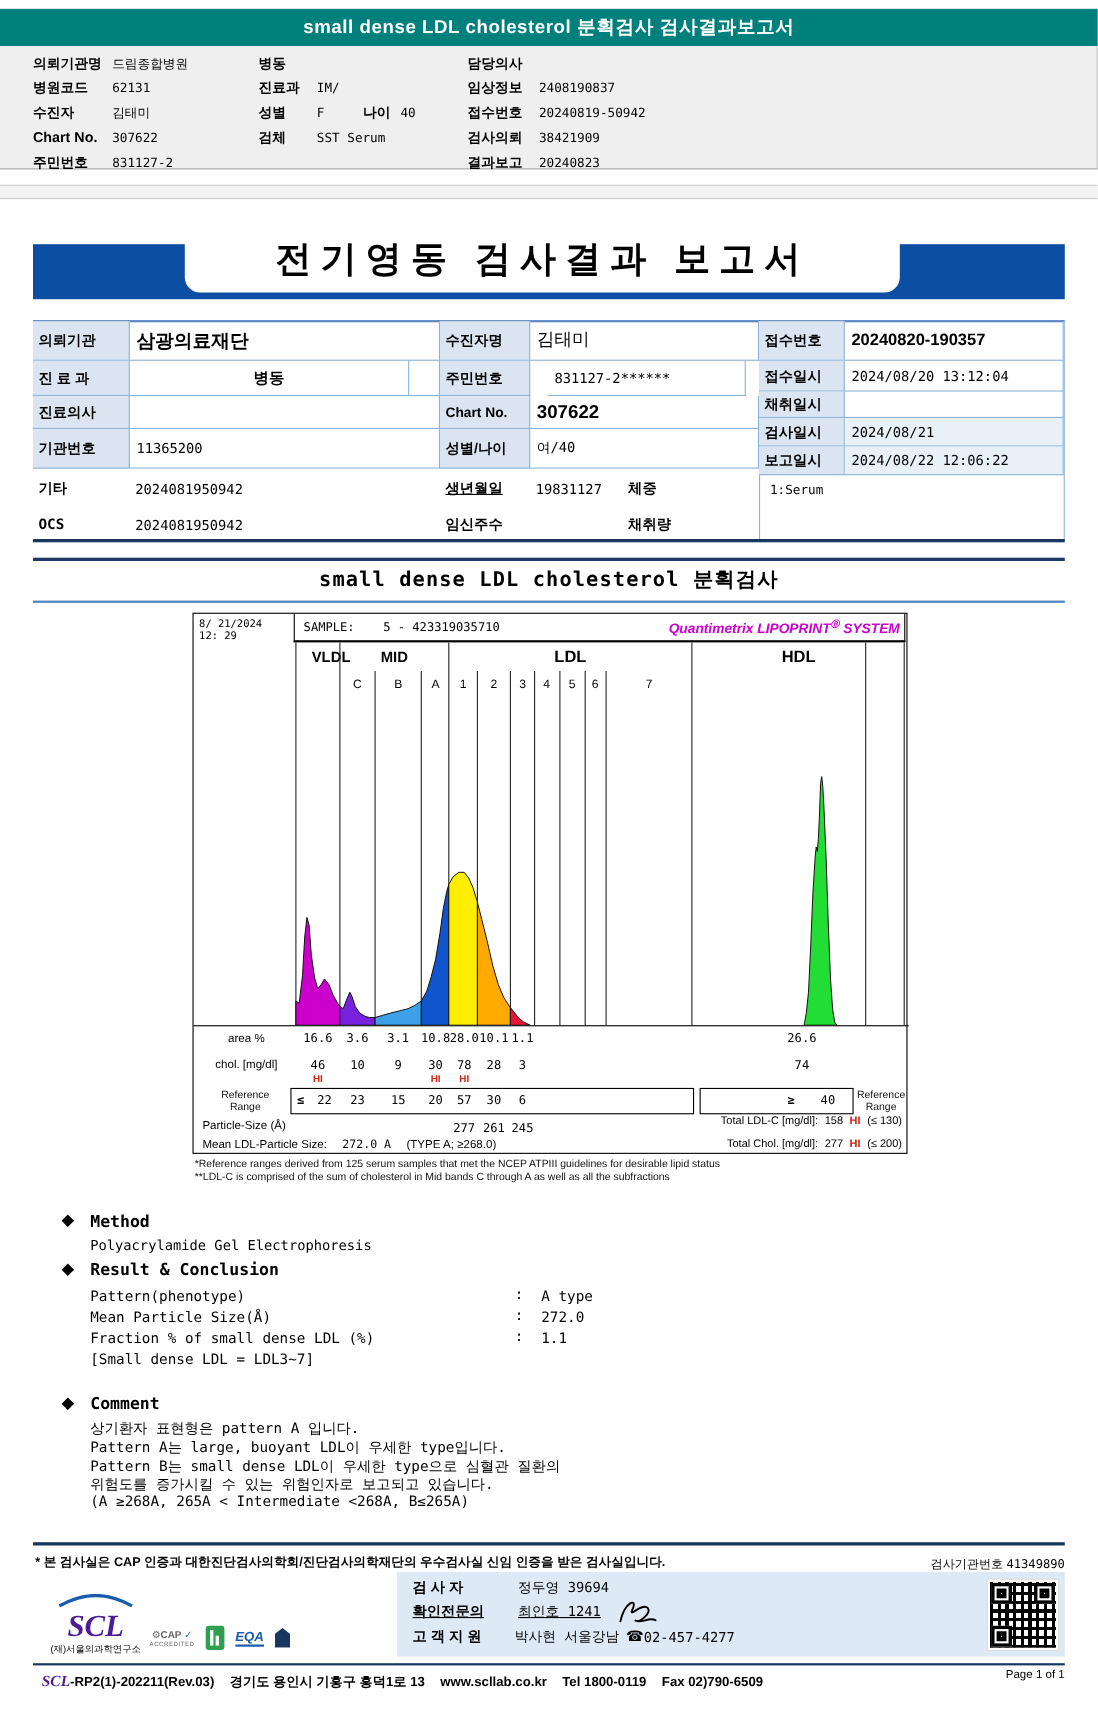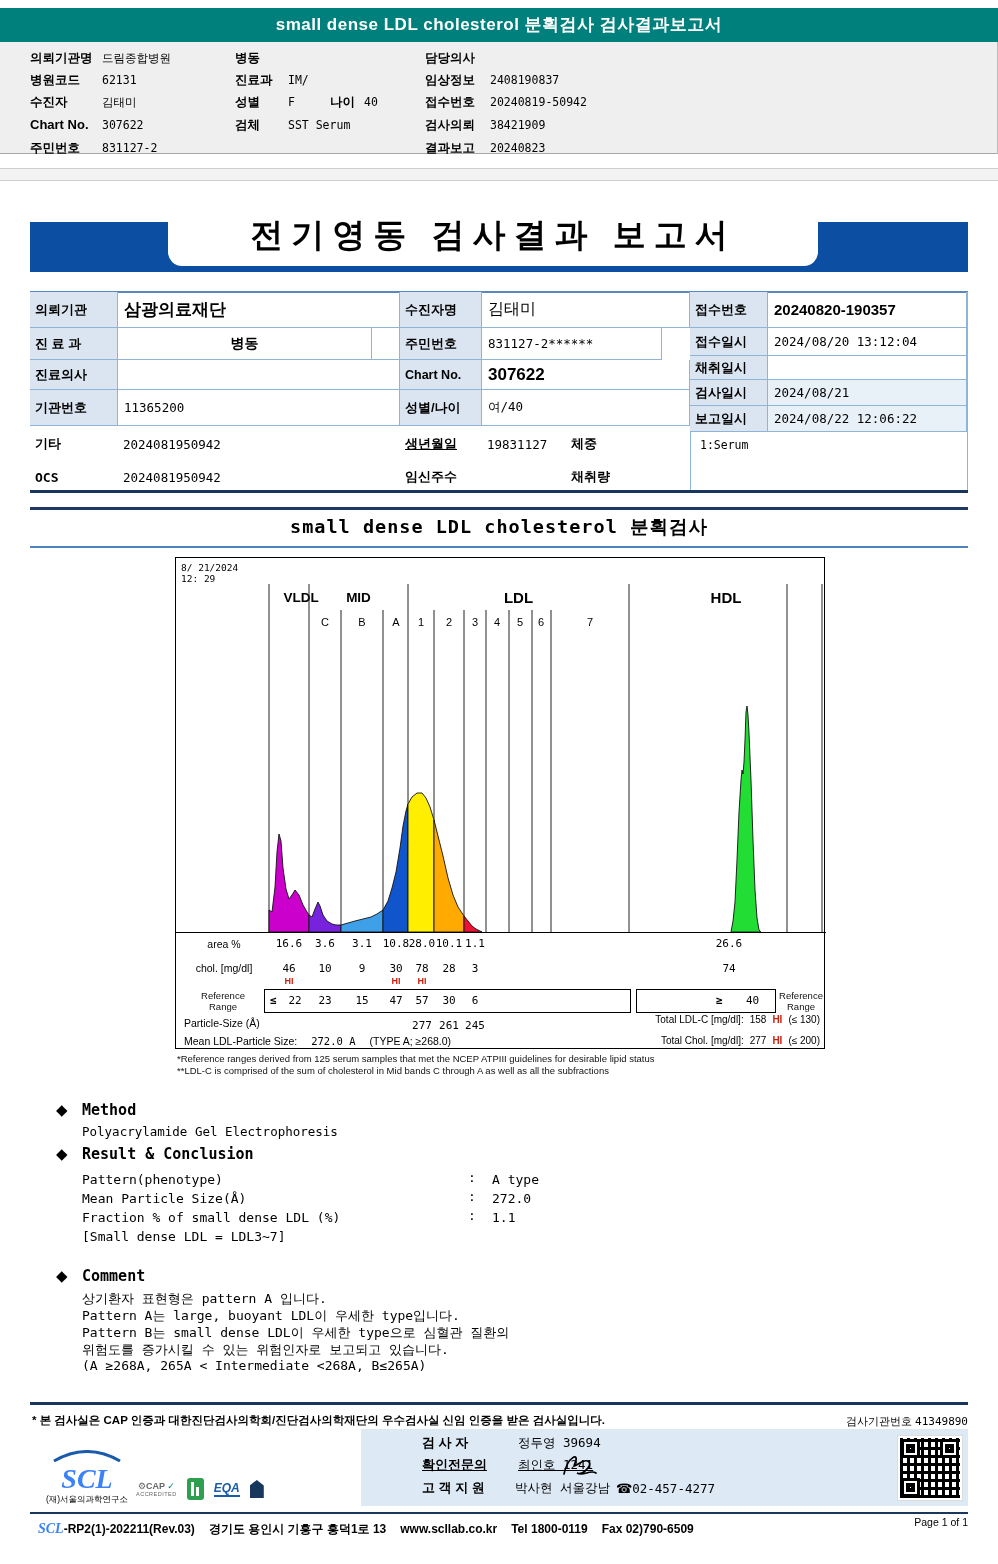--- a/index.html
+++ b/index.html
@@ -28,28 +28,28 @@
   .rowlab{font-size:10.5px;text-align:center;}
   .tval{font-size:11px;line-height:24px;font-family:"DejaVu Sans Mono",monospace;}
   .hi{color:#cc2211;font-size:9px;font-weight:bold;line-height:12px;}
   .refbox{border:1.2px solid #000;}
   .fn{font-size:9.5px;color:#111;white-space:nowrap;}
   .diamond{font-size:15px;line-height:20px;}
   .mh{font-size:15px;font-weight:bold;font-family:"DejaVu Sans Mono",monospace;}
   .mt{font-size:12.5px;font-family:"DejaVu Sans Mono",monospace;white-space:nowrap;}
   .ct{font-size:13px;font-family:"DejaVu Sans Mono",monospace;white-space:nowrap;}
   .band{background:#dde9f5;}
-  .stlab{font-size:13px;font-weight:bold;width:82px;display:inline-flex;justify-content:space-between;margin-left:47px;}
+  .stlab{font-size:13px;font-weight:bold;width:82px;display:inline-flex;justify-content:space-between;}
   .stval{font-size:12.5px;font-family:"DejaVu Sans Mono",monospace;white-space:nowrap;}
   .qr{background:
       repeating-linear-gradient(90deg,#000 0 3px,transparent 3px 7px),
       repeating-linear-gradient(0deg,#000 0 3px,#fff 3px 8px);
       border:2px solid #fff;outline:1px solid #ddd;}
   .finder{position:absolute;width:13px;height:13px;background:#fff;border:3px solid #000;box-shadow:inset 0 0 0 2px #fff, inset 0 0 0 6px #000;}
-  .scl{font-family:"Liberation Serif","DejaVu Serif",serif;font-style:italic;font-weight:bold;color:#3b82f6;}
+  .scl{font-family:"Liberation Serif","DejaVu Serif",serif;font-style:italic;font-weight:bold;color:#4c1d95;}
   .brand{color:#cc00cc;font-weight:bold;font-style:italic;}
   .certtxt{font-size:11.5px;font-weight:bold;white-space:nowrap;}
   .bott{font-size:12px;font-weight:bold;white-space:nowrap;}
 </style>
 </head>
 <body>
 
 <div class="a topbar" style="left:0;top:8px;width:998px;height:34px;">
   <span>small dense LDL cholesterol 분획검사 검사결과보고서</span>
 </div>
@@ -108,21 +108,21 @@
 <div class="a lc" style="left:30px;top:390px;width:88px;height:36px;">기관번호</div>
 <div class="a vc m t12" style="left:118px;top:390px;width:282px;height:36px;">11365200</div>
 <div class="a plain b" style="left:30px;top:426px;width:88px;height:36px;font-size:13px;">기타</div>
 <div class="a plain m t12" style="left:118px;top:426px;width:282px;height:36px;">2024081950942</div>
 <div class="a plain b m" style="left:30px;top:462px;width:88px;height:30px;font-size:13px;">OCS</div>
 <div class="a plain m t12" style="left:118px;top:462px;width:282px;height:30px;">2024081950942</div>
 
 <div class="a lc" style="left:400px;top:292px;width:82px;height:36px;">수진자명</div>
 <div class="a vc" style="left:482px;top:292px;width:208px;height:36px;font-size:16px;">김태미</div>
 <div class="a lc" style="left:400px;top:328px;width:82px;height:32px;">주민번호</div>
-<div class="a vc m t12" style="left:482px;top:328px;width:180px;height:32px;">831127-2******</div>
+<div class="a vc m t12" style="left:498px;top:328px;width:180px;height:32px;">831127-2******</div>
 <div class="a lc" style="left:400px;top:360px;width:82px;height:30px;font-size:12.5px;">Chart No.</div>
 <div class="a vc b" style="left:482px;top:360px;width:208px;height:30px;font-size:17px;">307622</div>
 <div class="a lc" style="left:400px;top:390px;width:82px;height:36px;">성별/나이</div>
 <div class="a vc m t12" style="left:482px;top:390px;width:208px;height:36px;">여/40</div>
 <div class="a plain b" style="left:400px;top:426px;width:82px;height:36px;font-size:13px;text-decoration:underline;">생년월일</div>
 <div class="a plain m t12" style="left:482px;top:426px;width:90px;height:36px;">19831127</div>
 <div class="a plain b" style="left:566px;top:426px;width:60px;height:36px;font-size:13px;">체중</div>
 <div class="a plain b" style="left:400px;top:462px;width:82px;height:30px;font-size:13px;">임신주수</div>
 <div class="a plain b" style="left:566px;top:462px;width:60px;height:30px;font-size:13px;">채취량</div>
 
@@ -145,20 +145,28 @@
 <div class="a sectitle" style="left:0;top:514px;width:998px;">small dense LDL cholesterol 분획검사</div>
 <div class="a secline2" style="left:30px;top:546px;width:938px;height:2px;"></div>
 
 <div class="a chart" style="left:175px;top:557px;width:650px;height:492px;">
 
   <div class="a m" style="left:5px;top:4px;font-size:9.5px;line-height:11px;">
     <div>8/ 21/2024</div>
     <div>12: 29</div>
   </div>
 
+  <div class="a" style="left:91px;top:0;width:556px;height:26px;border-left:1.5px solid #000;border-right:1.5px solid #000;border-bottom:2px solid #000;display:flex;align-items:center;">
+    <span class="m" style="font-size:11px;margin-left:8px;">SAMPLE:</span>
+    <span class="m" style="font-size:11px;margin-left:26px;">5 - 423319035710</span>
+    <span class="brand" style="font-size:12.5px;margin-left:auto;margin-right:4px;">
+      <span>Quantimetrix LIPOPRINT</span><sup style="font-size:8px;">Ⓑ</sup>
+      <span>SYSTEM</span>
+    </span>
+  </div>
 
   <div class="a gl" style="left:93px;top:27px;width:64px;height:24px;font-size:13.5px;">VLDL</div>
   <div class="a gl" style="left:133px;top:27px;width:99px;height:24px;font-size:13.5px;">MID</div>
   <div class="a gl" style="left:232px;top:27px;width:221px;height:24px;font-size:15px;">LDL</div>
   <div class="a gl" style="left:453px;top:27px;width:194px;height:24px;font-size:15px;">HDL</div>
 
   <div class="a sub cx" style="left:149px;top:53px;">C</div>
   <div class="a sub cx" style="left:186px;top:53px;">B</div>
   <div class="a sub cx" style="left:220px;top:53px;">A</div>
   <div class="a sub cx" style="left:245px;top:53px;">1</div>
@@ -225,21 +233,21 @@
   <div class="a fn" style="left:8px;top:432px;width:78px;text-align:center;line-height:11px;">
     <div>Reference</div>
     <div>Range</div>
   </div>
   <div class="a refbox" style="left:88px;top:431px;width:367px;height:24px;"></div>
   <div class="a refbox" style="left:460px;top:431px;width:140px;height:24px;"></div>
   <span class="a tval" style="left:94px;top:431px;font-weight:bold;">≤</span>
   <span class="a tval cx" style="left:119px;top:431px;">22</span>
   <span class="a tval cx" style="left:149px;top:431px;">23</span>
   <span class="a tval cx" style="left:186px;top:431px;">15</span>
-  <span class="a tval cx" style="left:220px;top:431px;">47</span>
+  <span class="a tval cx" style="left:220px;top:431px;">20</span>
   <span class="a tval cx" style="left:246px;top:431px;">57</span>
   <span class="a tval cx" style="left:273px;top:431px;">30</span>
   <span class="a tval cx" style="left:299px;top:431px;">6</span>
   <span class="a tval" style="left:540px;top:431px;font-weight:bold;">≥</span>
   <span class="a tval" style="left:570px;top:431px;">40</span>
   <div class="a fn" style="left:602px;top:432px;width:46px;text-align:center;line-height:11px;">
     <div>Reference</div>
     <div>Range</div>
   </div>
 

